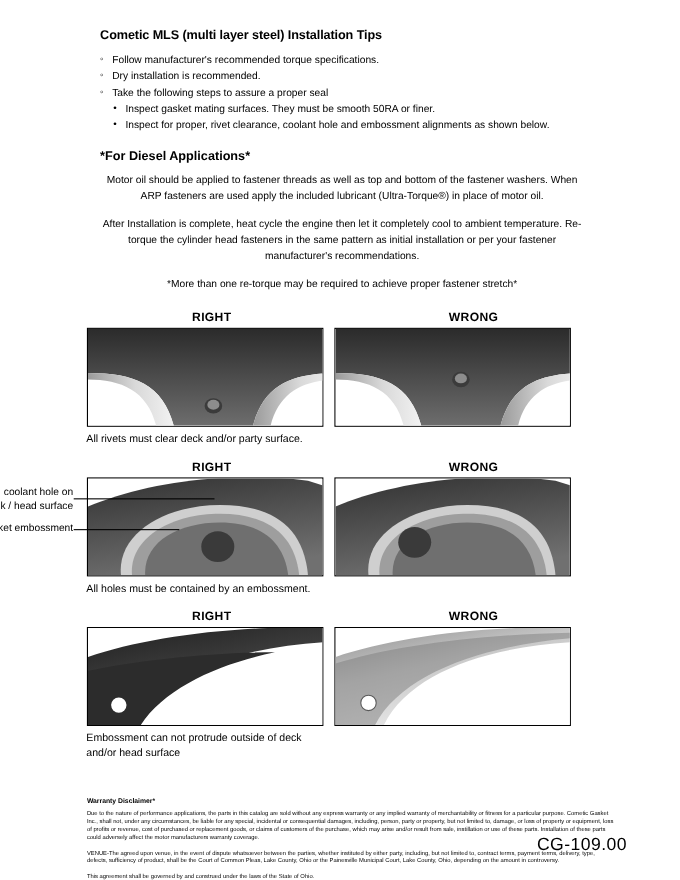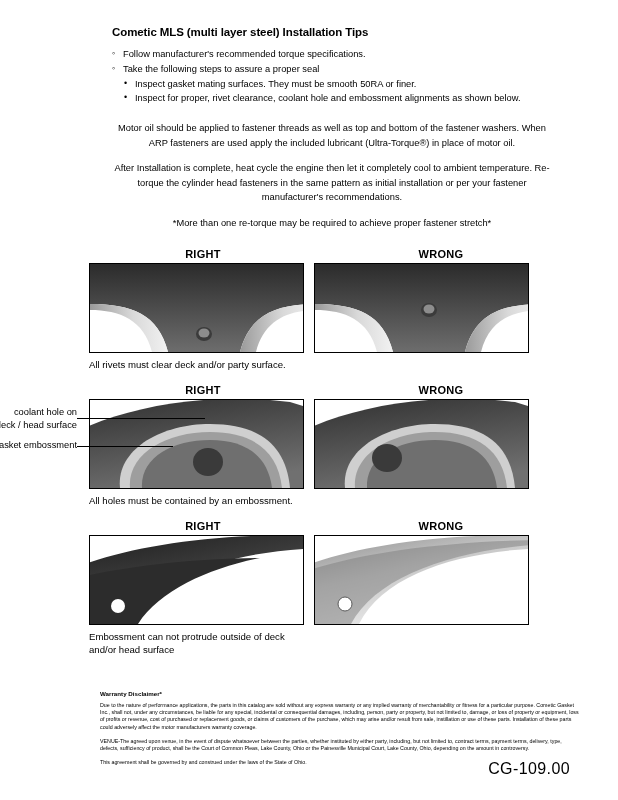--- a/index.html
+++ b/index.html
@@ -13,21 +13,21 @@
     font-family: "Liberation Sans", sans-serif;
     color: #000000;
     position: relative;
     overflow: hidden;
   }
   .page {
     position: relative;
     width: 618px;
     height: 800px;
     box-sizing: border-box;
-    padding: 26px 44px 0 44px;
+    padding: 26px 44px 0 23px;
   }
   h1.title {
     font-size: 11.5px;
     font-weight: bold;
     margin: 0 0 9px 68px;
     letter-spacing: -0.1px;
   }
   ul.bullets {
     list-style: none;
     margin: 0 0 0 68px;
@@ -162,29 +162,31 @@
 </style>
 </head>
 <body>
 
 <div class="page">
 
   <h1 class="title">Cometic MLS (multi layer steel) Installation Tips</h1>
 
   <ul class="bullets">
     <li>Follow manufacturer's recommended torque specifications.</li>
+    <li>Dry installation is recommended.</li>
     <li>
       <span>Take the following steps to assure a proper seal</span>
       <ul class="subbullets">
         <li>Inspect gasket mating surfaces.  They must be smooth 50RA or finer.</li>
         <li>Inspect for proper, rivet clearance, coolant hole and embossment alignments as shown below.</li>
       </ul>
     </li>
   </ul>
 
+  <h2 class="subtitle">*For Diesel Applications*</h2>
   <p class="para">Motor oil should be applied to fastener threads as well as top and bottom of the fastener washers. When ARP fasteners are used apply the included lubricant (Ultra-Torque®) in place of motor oil.</p>
   <p class="para">After Installation is complete, heat cycle the engine then let it completely cool to ambient temperature. Re-torque the cylinder head fasteners in the same pattern as initial installation or per your fastener manufacturer's recommendations.</p>
   <p class="para last">*More than one re-torque may be required to achieve proper fastener stretch*</p>
 
   <div class="figures">
 
     <div class="figrow">
       <div class="labels">
         <div class="lbl" style="width:228px">RIGHT</div>
         <div style="width:10px"></div>

